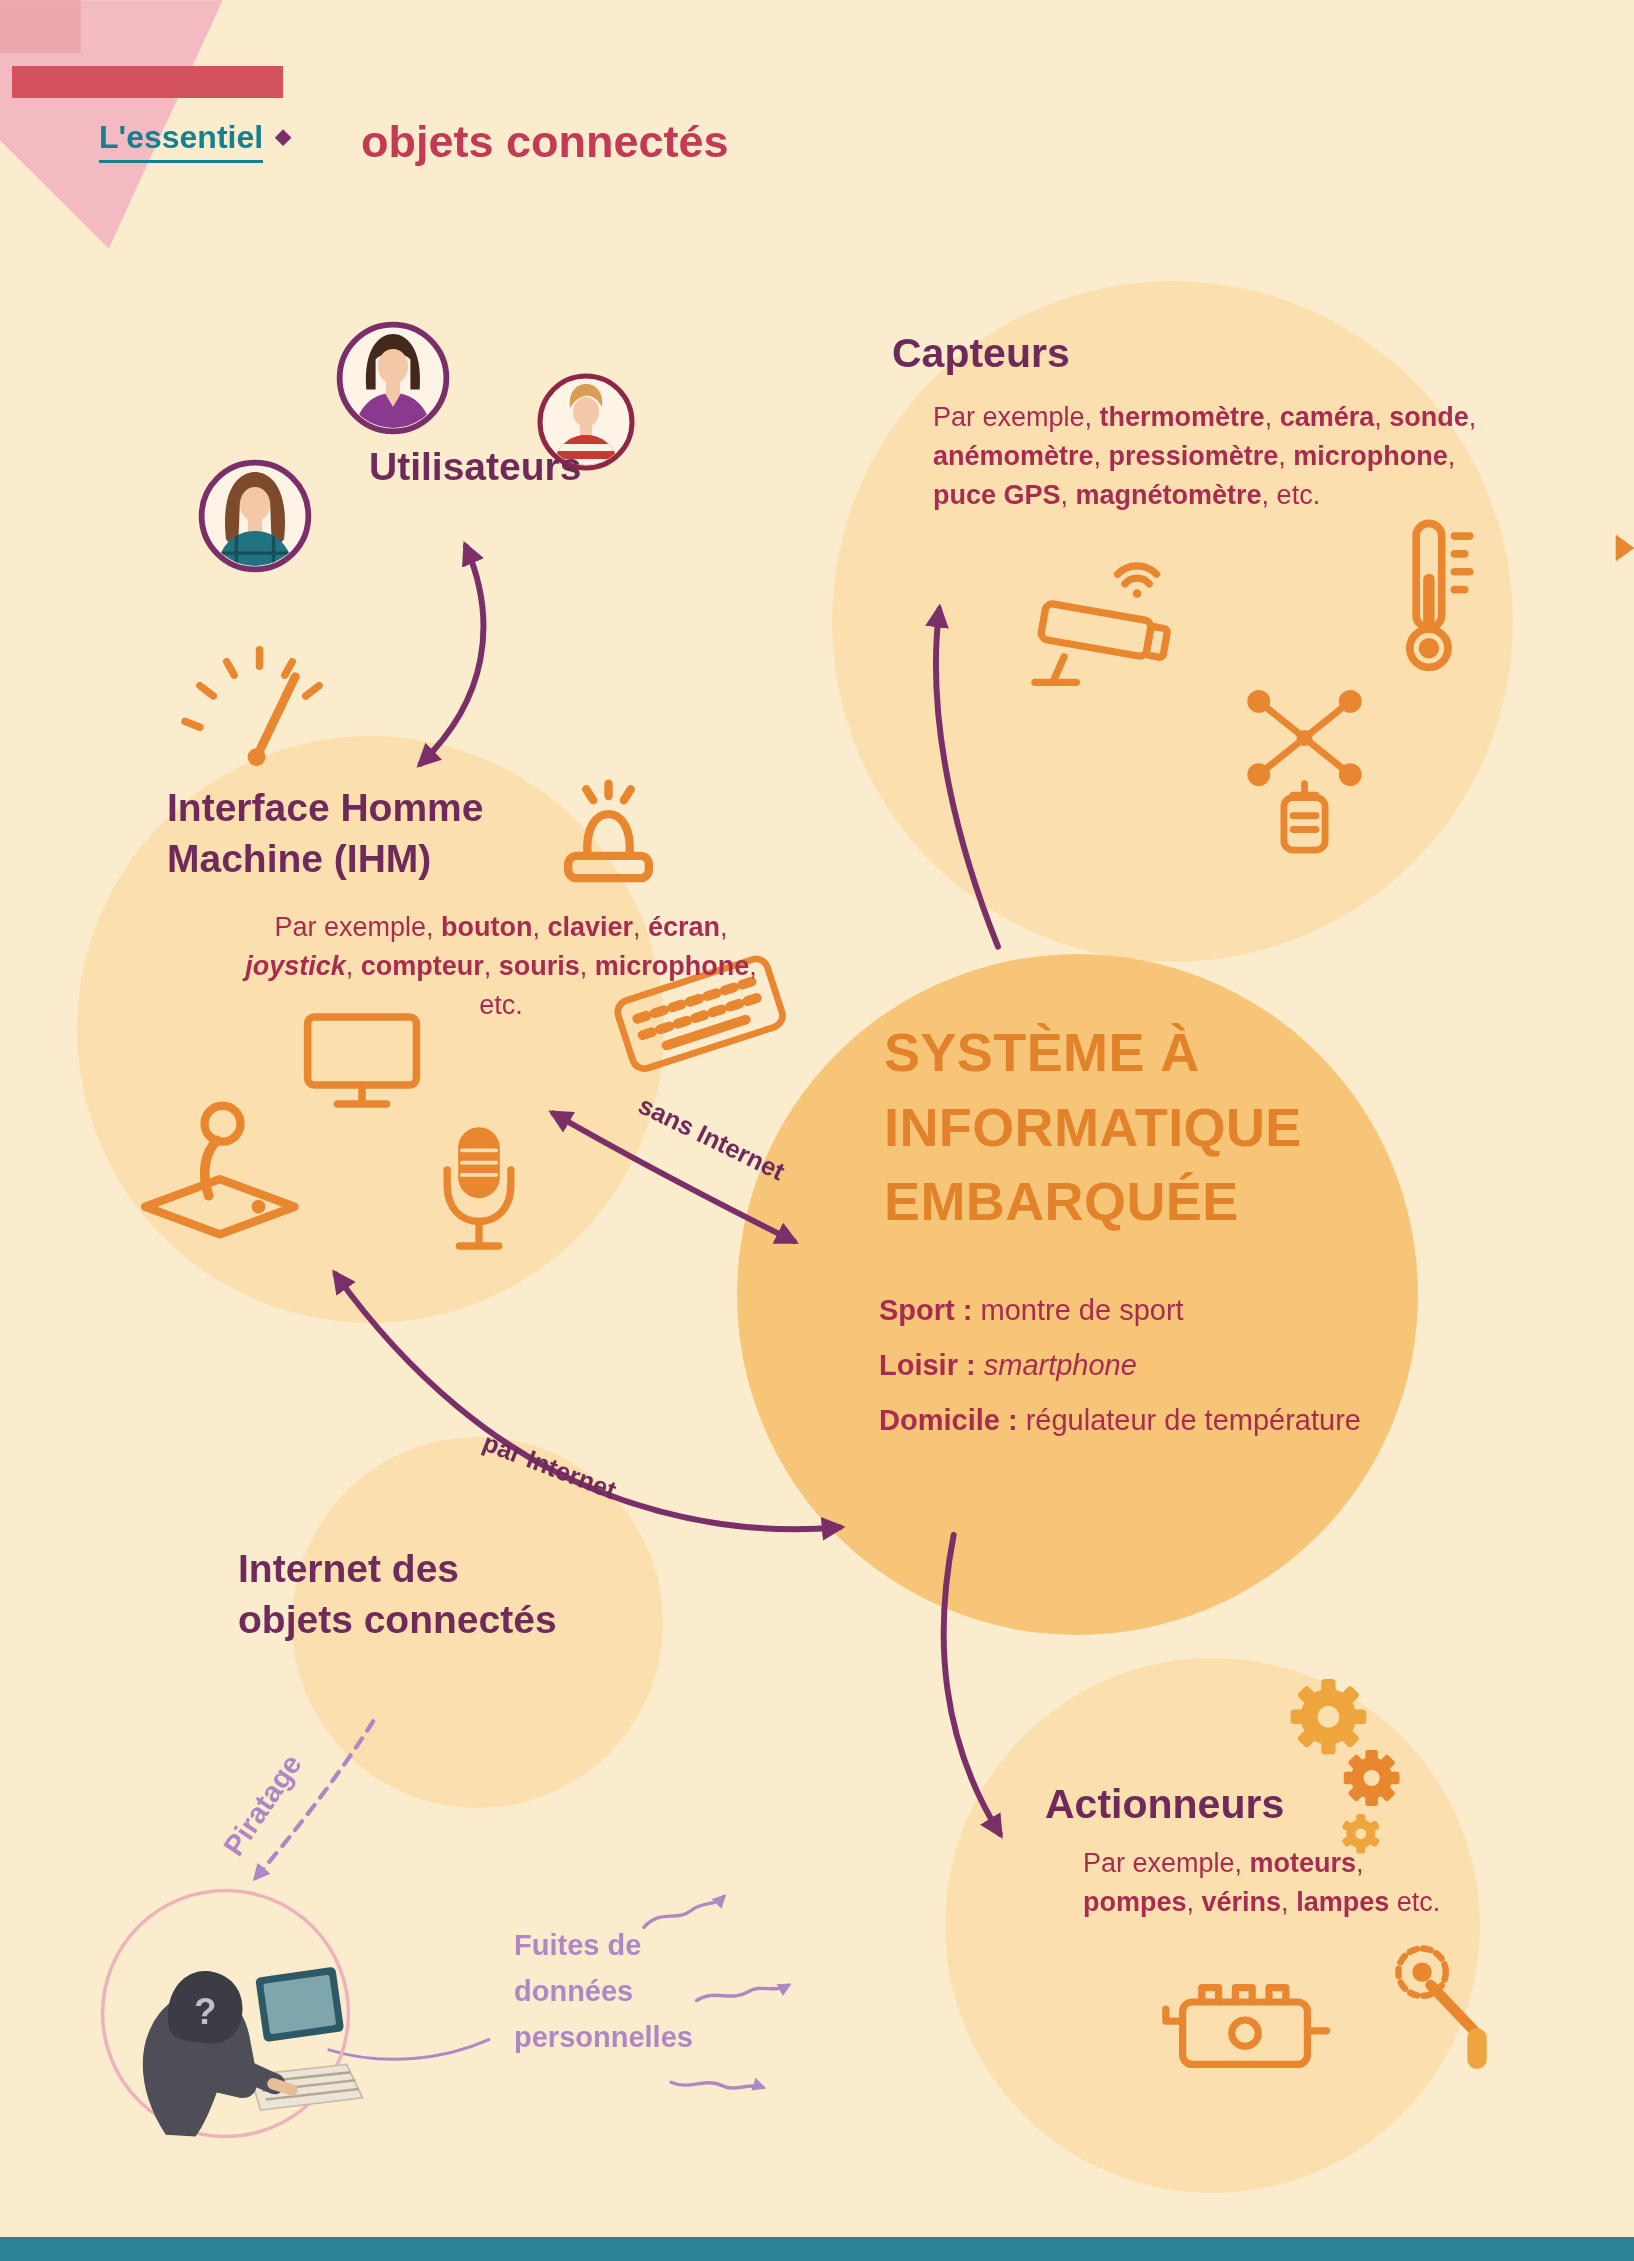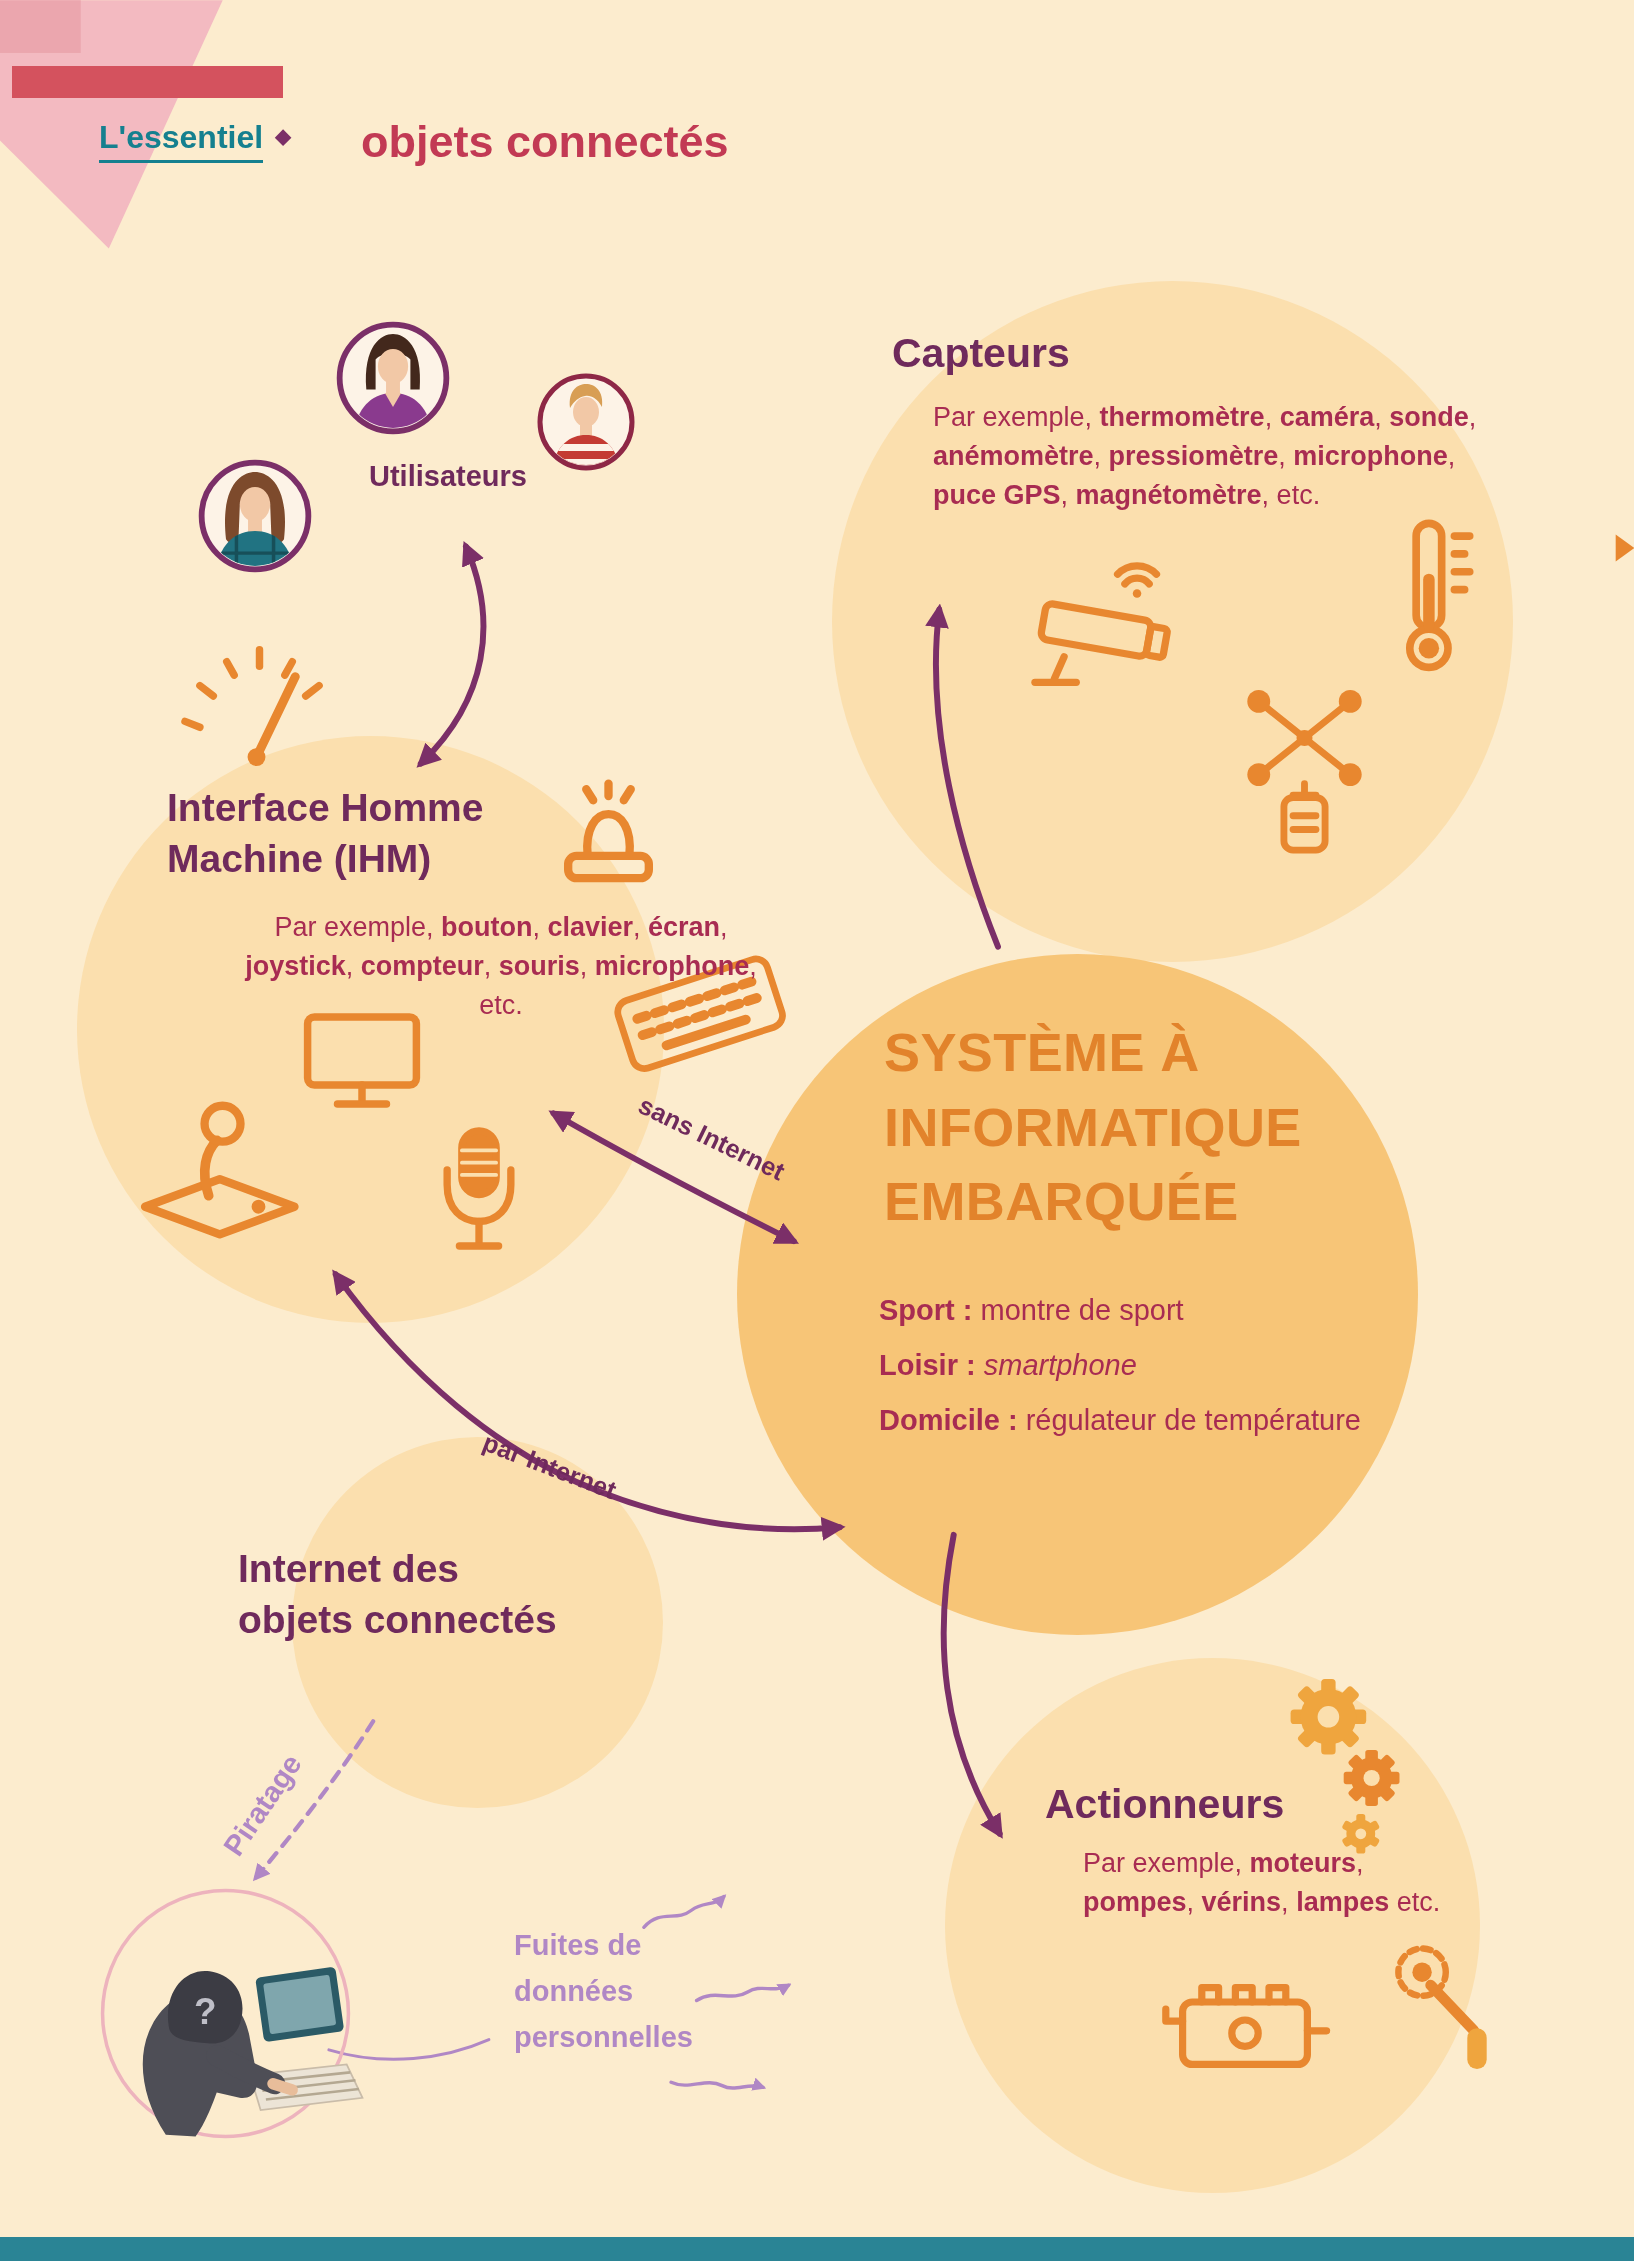--- a/index.html
+++ b/index.html
@@ -19,21 +19,21 @@
   .kicker-bullet { color:#7b2f68; font-size:20.4px; margin-left:12px; vertical-align:5.1px; }
 
   .page-title { left:361px; top:114px; font-size:45px; font-weight:bold; color:#c23a54; line-height:1.25; }
 
   .h-plum { font-weight:bold; color:#6f2a5c; }
   .h-md { font-size:41px; }
   .h-sm { font-size:39px; line-height:1.32; }
 
   .body-text { font-size:27px; line-height:1.45; color:#a82c52; }
   .body-text b { font-weight:bold; }
-  .body-text .it { }
+  .body-text .it { font-style:italic; }
 
   .sys-title { left:884px; top:1015px; width:494px; font-size:54px; line-height:1.38;
                font-weight:bold; color:#e2832b; letter-spacing:0.4px; }
   .sys-items { left:879px; top:1294px; }
   .sys-item { font-size:29px; color:#a82c52; margin-bottom:22px; }
   .sys-item b { font-weight:bold; }
   .sys-item .it { font-style:italic; }
 
   .arrow-label { font-size:25.5px; font-weight:bold; color:#6f2a5c; width:187px; text-align:center; }
   .lavender { color:#b087c5; font-weight:bold; }
@@ -357,21 +357,21 @@
         <path d="M 202 248 L 308 236"></path>
         <path d="M 206 258 L 312 246"></path>
     </g>
     <path d="M 92 298 C 64 256 58 208 76 174 C 90 146 116 132 140 134 C 168 138 184 162 188 190 L 196 232 C 198 248 190 258 176 256 L 150 250 C 140 278 132 292 126 300 Z" fill="#4e4e56"></path>
     <path d="M 96 178 C 88 138 112 108 142 112 C 170 116 184 140 178 166 C 174 186 158 196 140 194 C 118 192 100 190 96 178 Z" fill="#3c3c44"></path>
     <text x="124" y="172" font-size="42" font-weight="bold" fill="#bfbfc8">?</text>
     <path d="M 150 208 C 176 222 196 232 216 240" stroke="#4e4e56" stroke-width="24" stroke-linecap="round" fill="none"></path>
     <path d="M 214 240 L 236 247" stroke="#e8bd9a" stroke-width="13" stroke-linecap="round"></path>
   </svg>
 
-  <div class="abs h-plum" style="left:369px;top:460px;font-size:29px">Utilisateurs</div>
+  <div class="abs h-plum" style="left:369px;top:445px;font-size:39px">Utilisateurs</div>
 
   <div class="abs h-plum h-md" style="left:892px;top:330px">Capteurs</div>
   <p class="abs body-text" style="left:933px;top:398px;width:549px"><span>Par exemple, </span><b>thermomètre</b><span>, </span><b>caméra</b><span>, </span><b>sonde</b><span>, </span><b>anémomètre</b><span>, </span><b>pressiomètre</b><span>, </span><b>microphone</b><span>, </span><b>puce GPS</b><span>, </span><b>magnétomètre</b><span>, etc.</span></p>
 
   <div class="abs h-plum h-sm" style="left:167px;top:782px">
     <div>Interface Homme</div>
     <div>Machine (IHM)</div>
   </div>
   <p class="abs body-text" style="left:220px;top:908px;width:562px;text-align:center"><span>Par exemple, </span><b>bouton</b><span>, </span><b>clavier</b><span>, </span><b>écran</b><span>, </span><b class="it">joystick</b><span>, </span><b>compteur</b><span>, </span><b>souris</b><span>, </span><b>microphone</b><span>, etc.</span></p>
 

